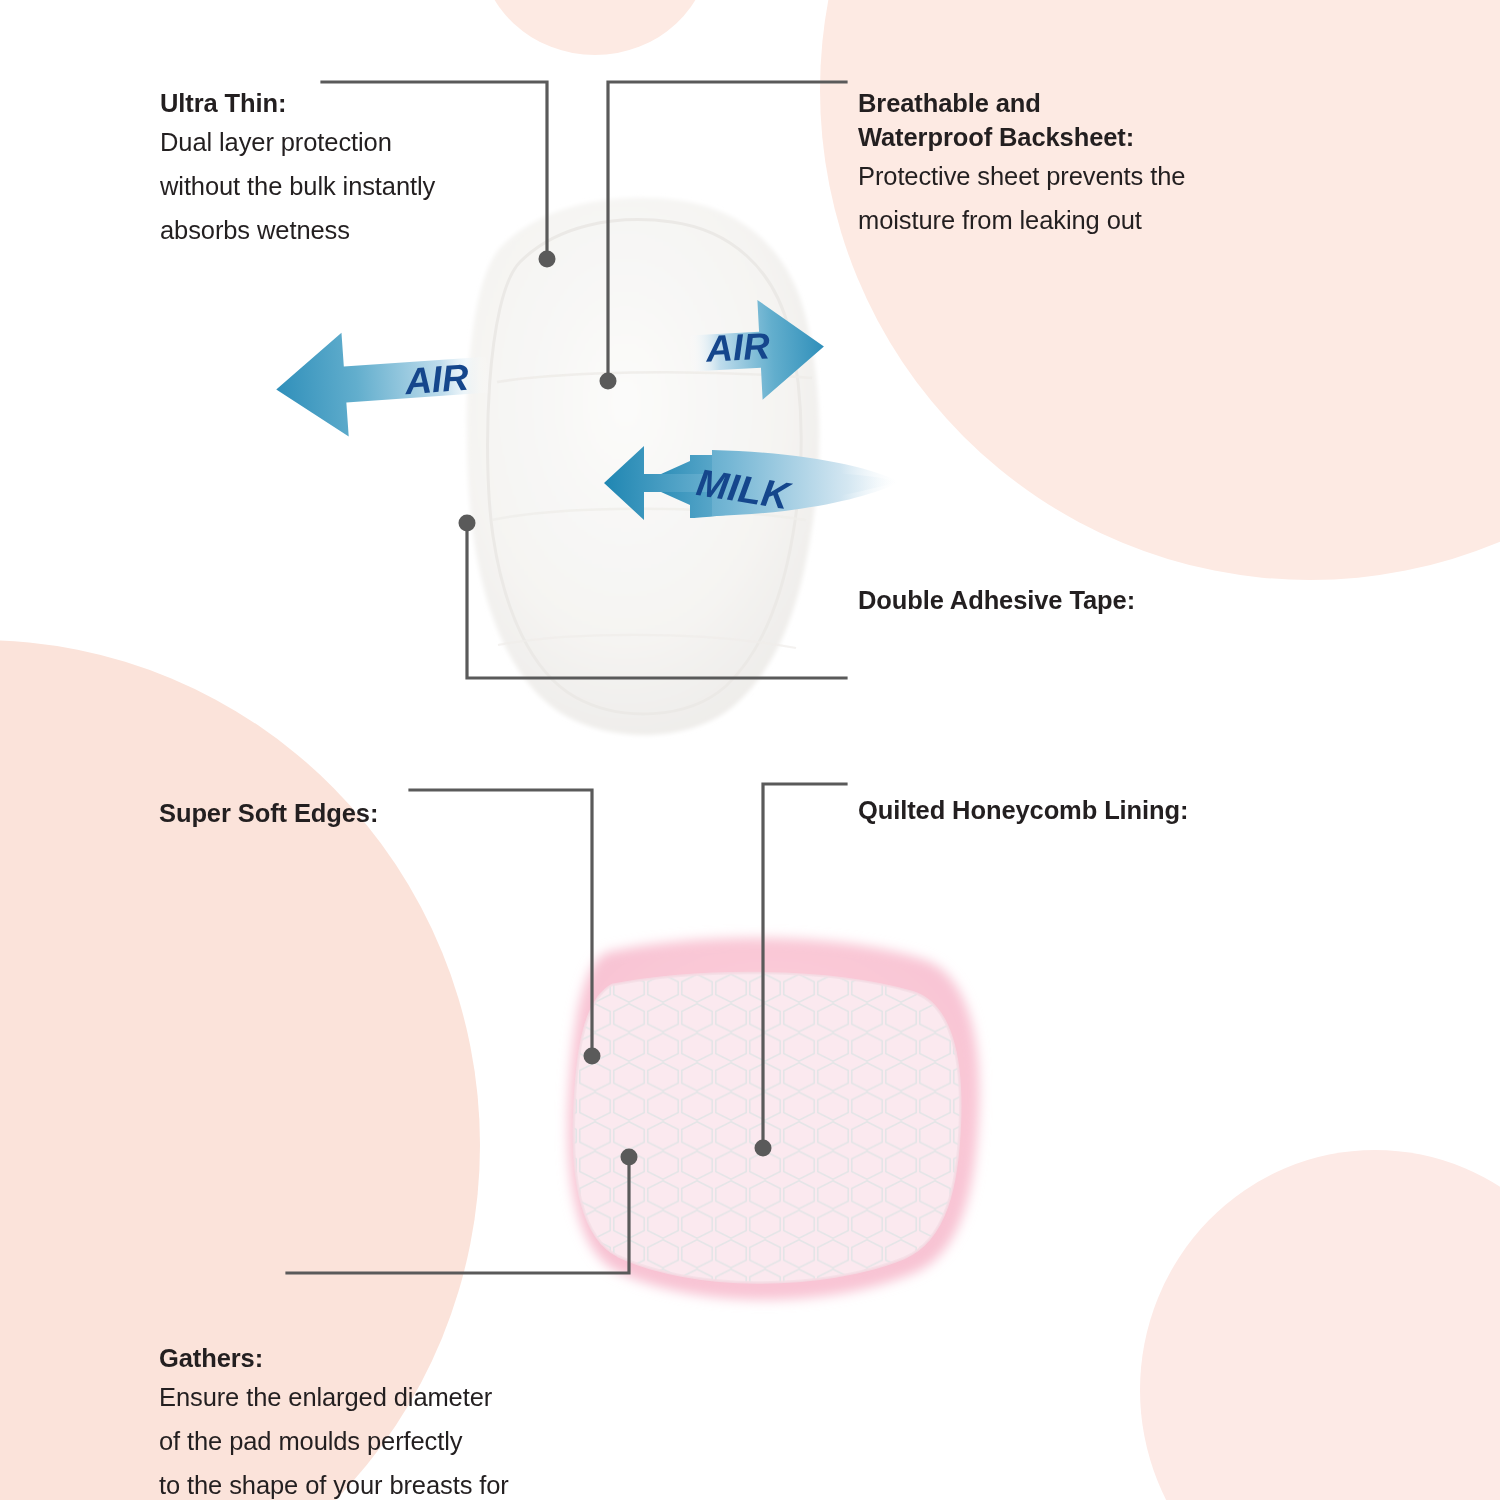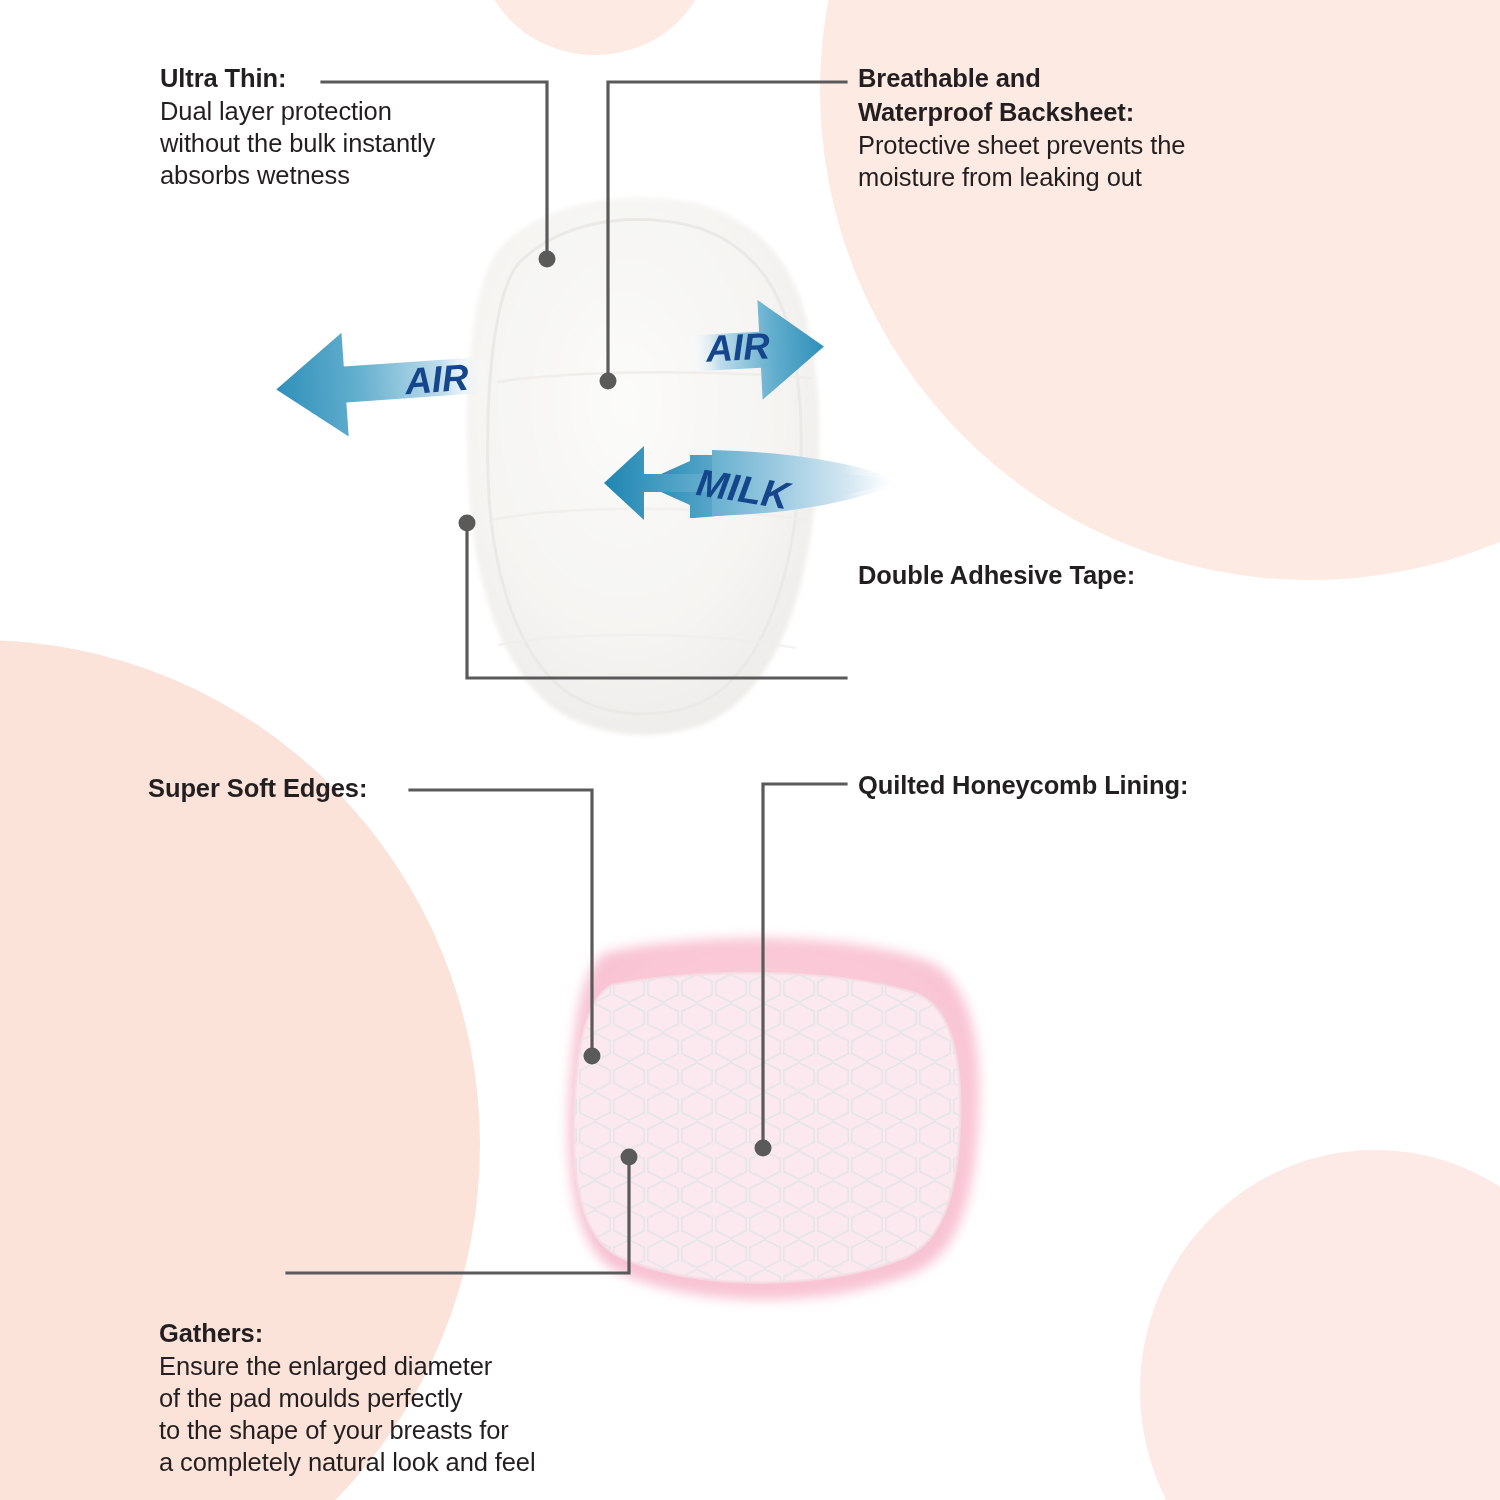--- a/index.html
+++ b/index.html
@@ -17,42 +17,42 @@
   .blob{ position:absolute; border-radius:50%; pointer-events:none; }
   #blob-top-right{ width:980px; height:980px; right:-300px; top:-400px; background:#fdeae3; }
   #blob-left{ width:1000px; height:1010px; left:-520px; top:640px; background:#fbe3da; }
   #blob-bottom-right{ width:470px; height:480px; right:-110px; bottom:-130px; background:#fdeae6; }
   #blob-top-center{ width:230px; height:215px; left:480px; top:-160px; background:#fdeae3; }
 
   
   #art{ position:absolute; left:0; top:0; width:1500px; height:1500px; }
 
   
-  .callout{ position:absolute; }
+  .callout{ position:absolute;margin-top:25px; }
   .callout .ttl{
     font-weight:bold;
     font-size:25.5px;
     line-height:34px;
     letter-spacing:-0.1px;
     color:#231f20;
     white-space:nowrap;
   }
   .callout .body{
     font-weight:normal;
     font-size:25.5px;
-    line-height:32px;
+    line-height:44px;
     letter-spacing:-0.1px;
     color:#231f20;
     white-space:pre-line;
   }
   #co-ultra-thin{ left:160px; top:61px; }
   #co-backsheet{ left:858px; top:61px; }
   #co-adhesive{ left:858px; top:558px; }
   #co-honeycomb{ left:858px; top:768px; }
-  #co-soft-edges{ left:148px; top:771px; }
+  #co-soft-edges{ left:159px; top:771px; }
   #co-gathers{ left:159px; top:1316px; }
 </style>
 </head>
 <body>
 
 <div id="stage">
 
   <div class="blob" id="blob-top-right"></div>
   <div class="blob" id="blob-left"></div>
   <div class="blob" id="blob-bottom-right"></div>

